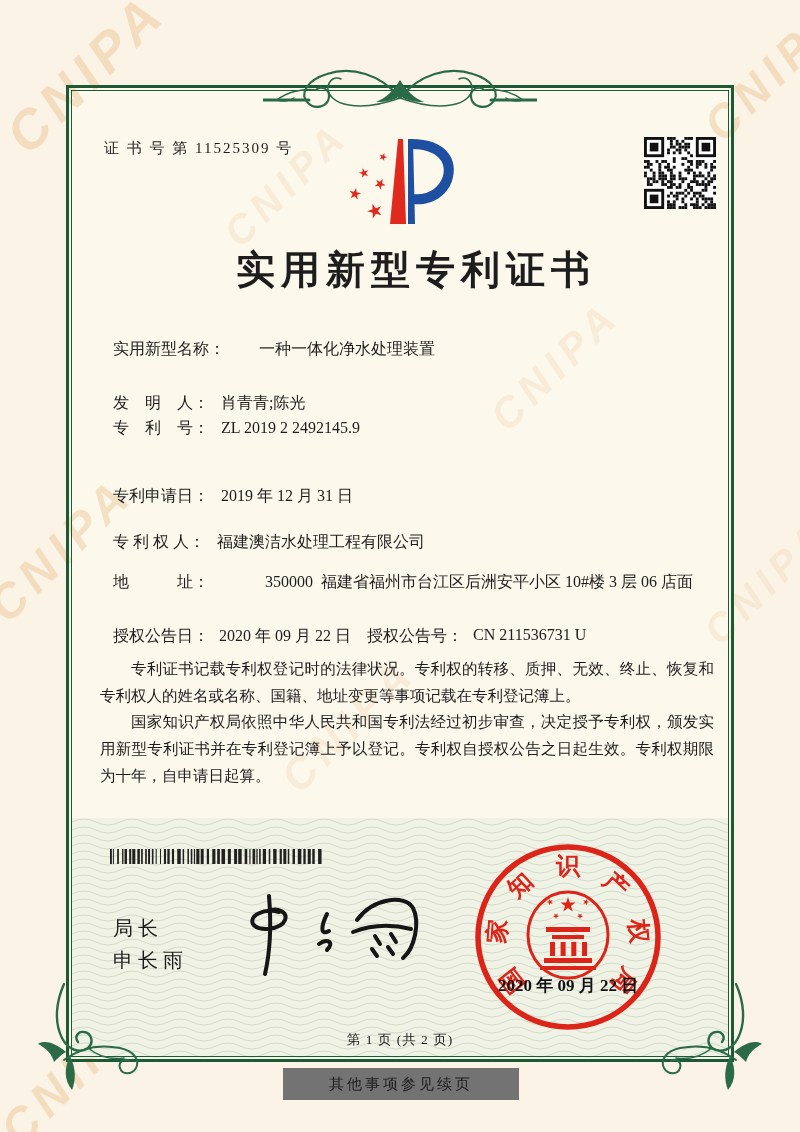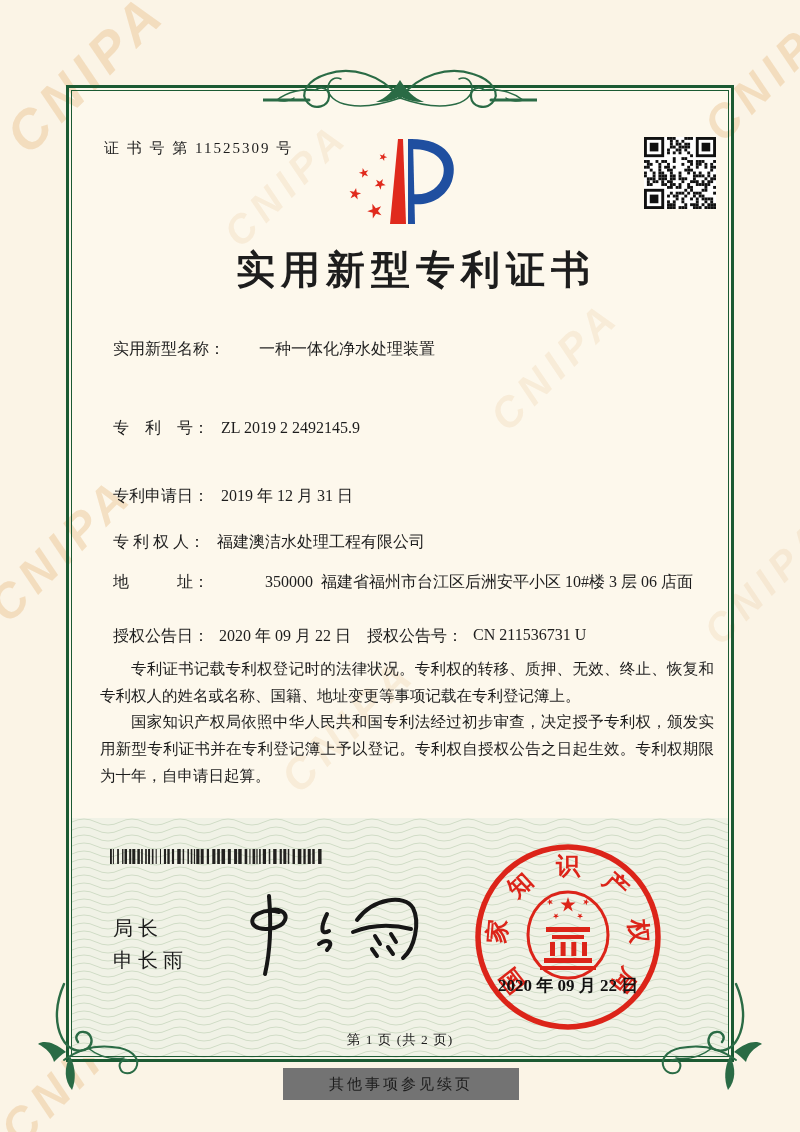--- a/index.html
+++ b/index.html
@@ -370,20 +370,24 @@
       <rect x="1" y="19" width="5" height="5" fill="#ffffff"></rect>
       <rect x="2" y="20" width="3" height="3" fill="#111111"></rect>
     </svg>
 
   <div class="doc-title">实用新型专利证书</div>
 
   <div class="row row0">
     <span class="lbl">实用新型名称：</span>
     <span class="val">一种一体化净水处理装置</span>
   </div>
+  <div class="row row1">
+    <span class="lbl">发　明　人：</span>
+    <span class="val">肖青青;陈光</span>
+  </div>
   <div class="row row2">
     <span class="lbl">专　利　号：</span>
     <span class="val">ZL 2019 2 2492145.9</span>
   </div>
   <div class="row row3">
     <span class="lbl">专利申请日：</span>
     <span class="val">2019 年 12 月 31 日</span>
   </div>
   <div class="row row4">
     <span class="lbl">专 利 权 人：</span>

